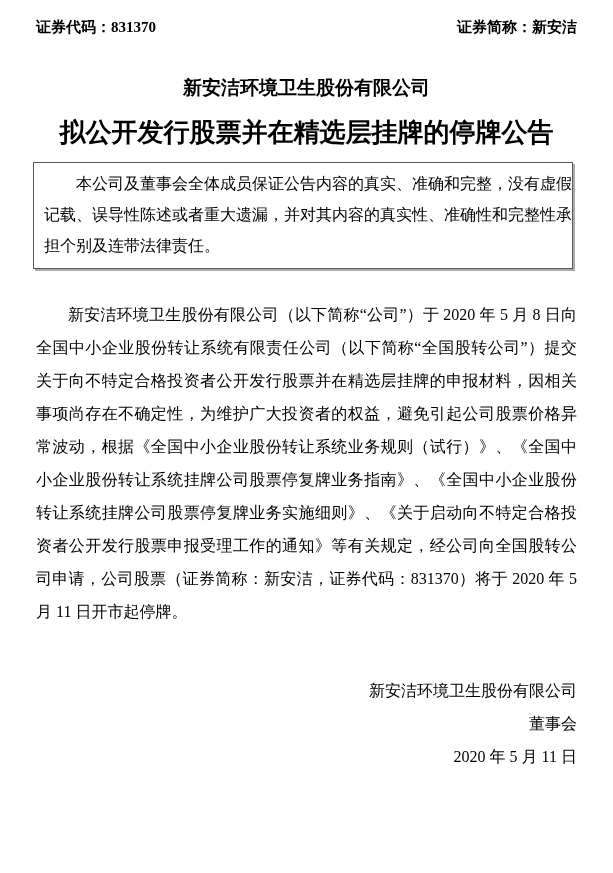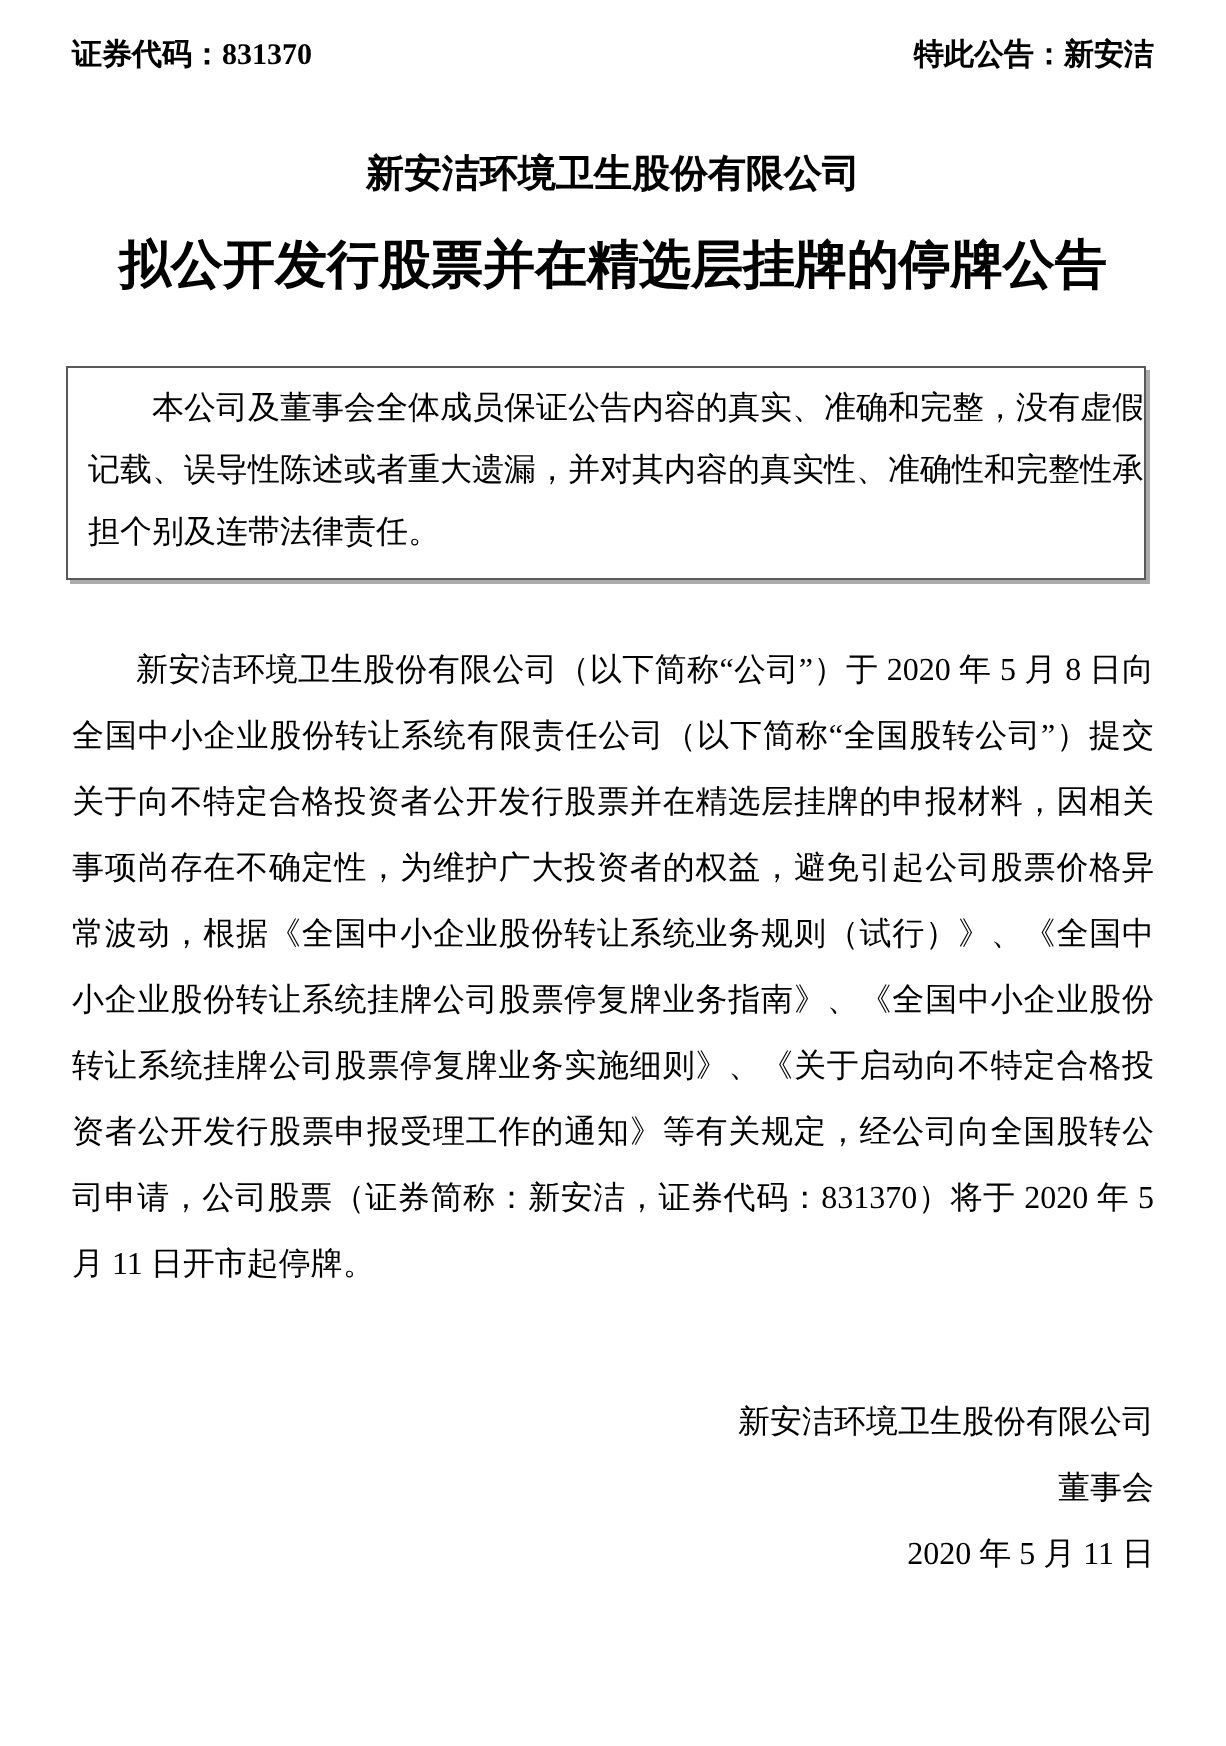--- a/index.html
+++ b/index.html
@@ -38,21 +38,21 @@
   }
   .title-2 {
     font-size: 26px;
     font-weight: bold;
     text-align: center;
     margin: 21px 0 0 0;
     line-height: 24px;
   }
   .disclaimer-box {
     box-sizing: border-box;
-    margin-top: 38px;
+    margin-top: 17px;
     margin-left: -3px;
     width: 540px;
     border: 1px solid #595959;
     box-shadow: 2px 2px 0 #ababab;
     padding: 5px 0 7px 10px;
   }
   .disclaimer-box p {
     margin: 0;
     font-size: 16px;
     line-height: 31px;
@@ -82,21 +82,21 @@
     font-weight: normal;
   }
 </style>
 </head>
 <body>
 
 <div class="page">
 
   <div class="stock-header">
     <span>证券代码：831370</span>
-    <span>特此公告：新安洁</span>
+    <span>证券简称：新安洁</span>
   </div>
 
   <h1 class="title-1">新安洁环境卫生股份有限公司</h1>
   <h2 class="title-2">拟公开发行股票并在精选层挂牌的停牌公告</h2>
 
   <div class="disclaimer-box">
     <p>本公司及董事会全体成员保证公告内容的真实、准确和完整，没有虚假记载、误导性陈述或者重大遗漏，并对其内容的真实性、准确性和完整性承担个别及连带法律责任。</p>
   </div>
 
   <div class="body-text">

